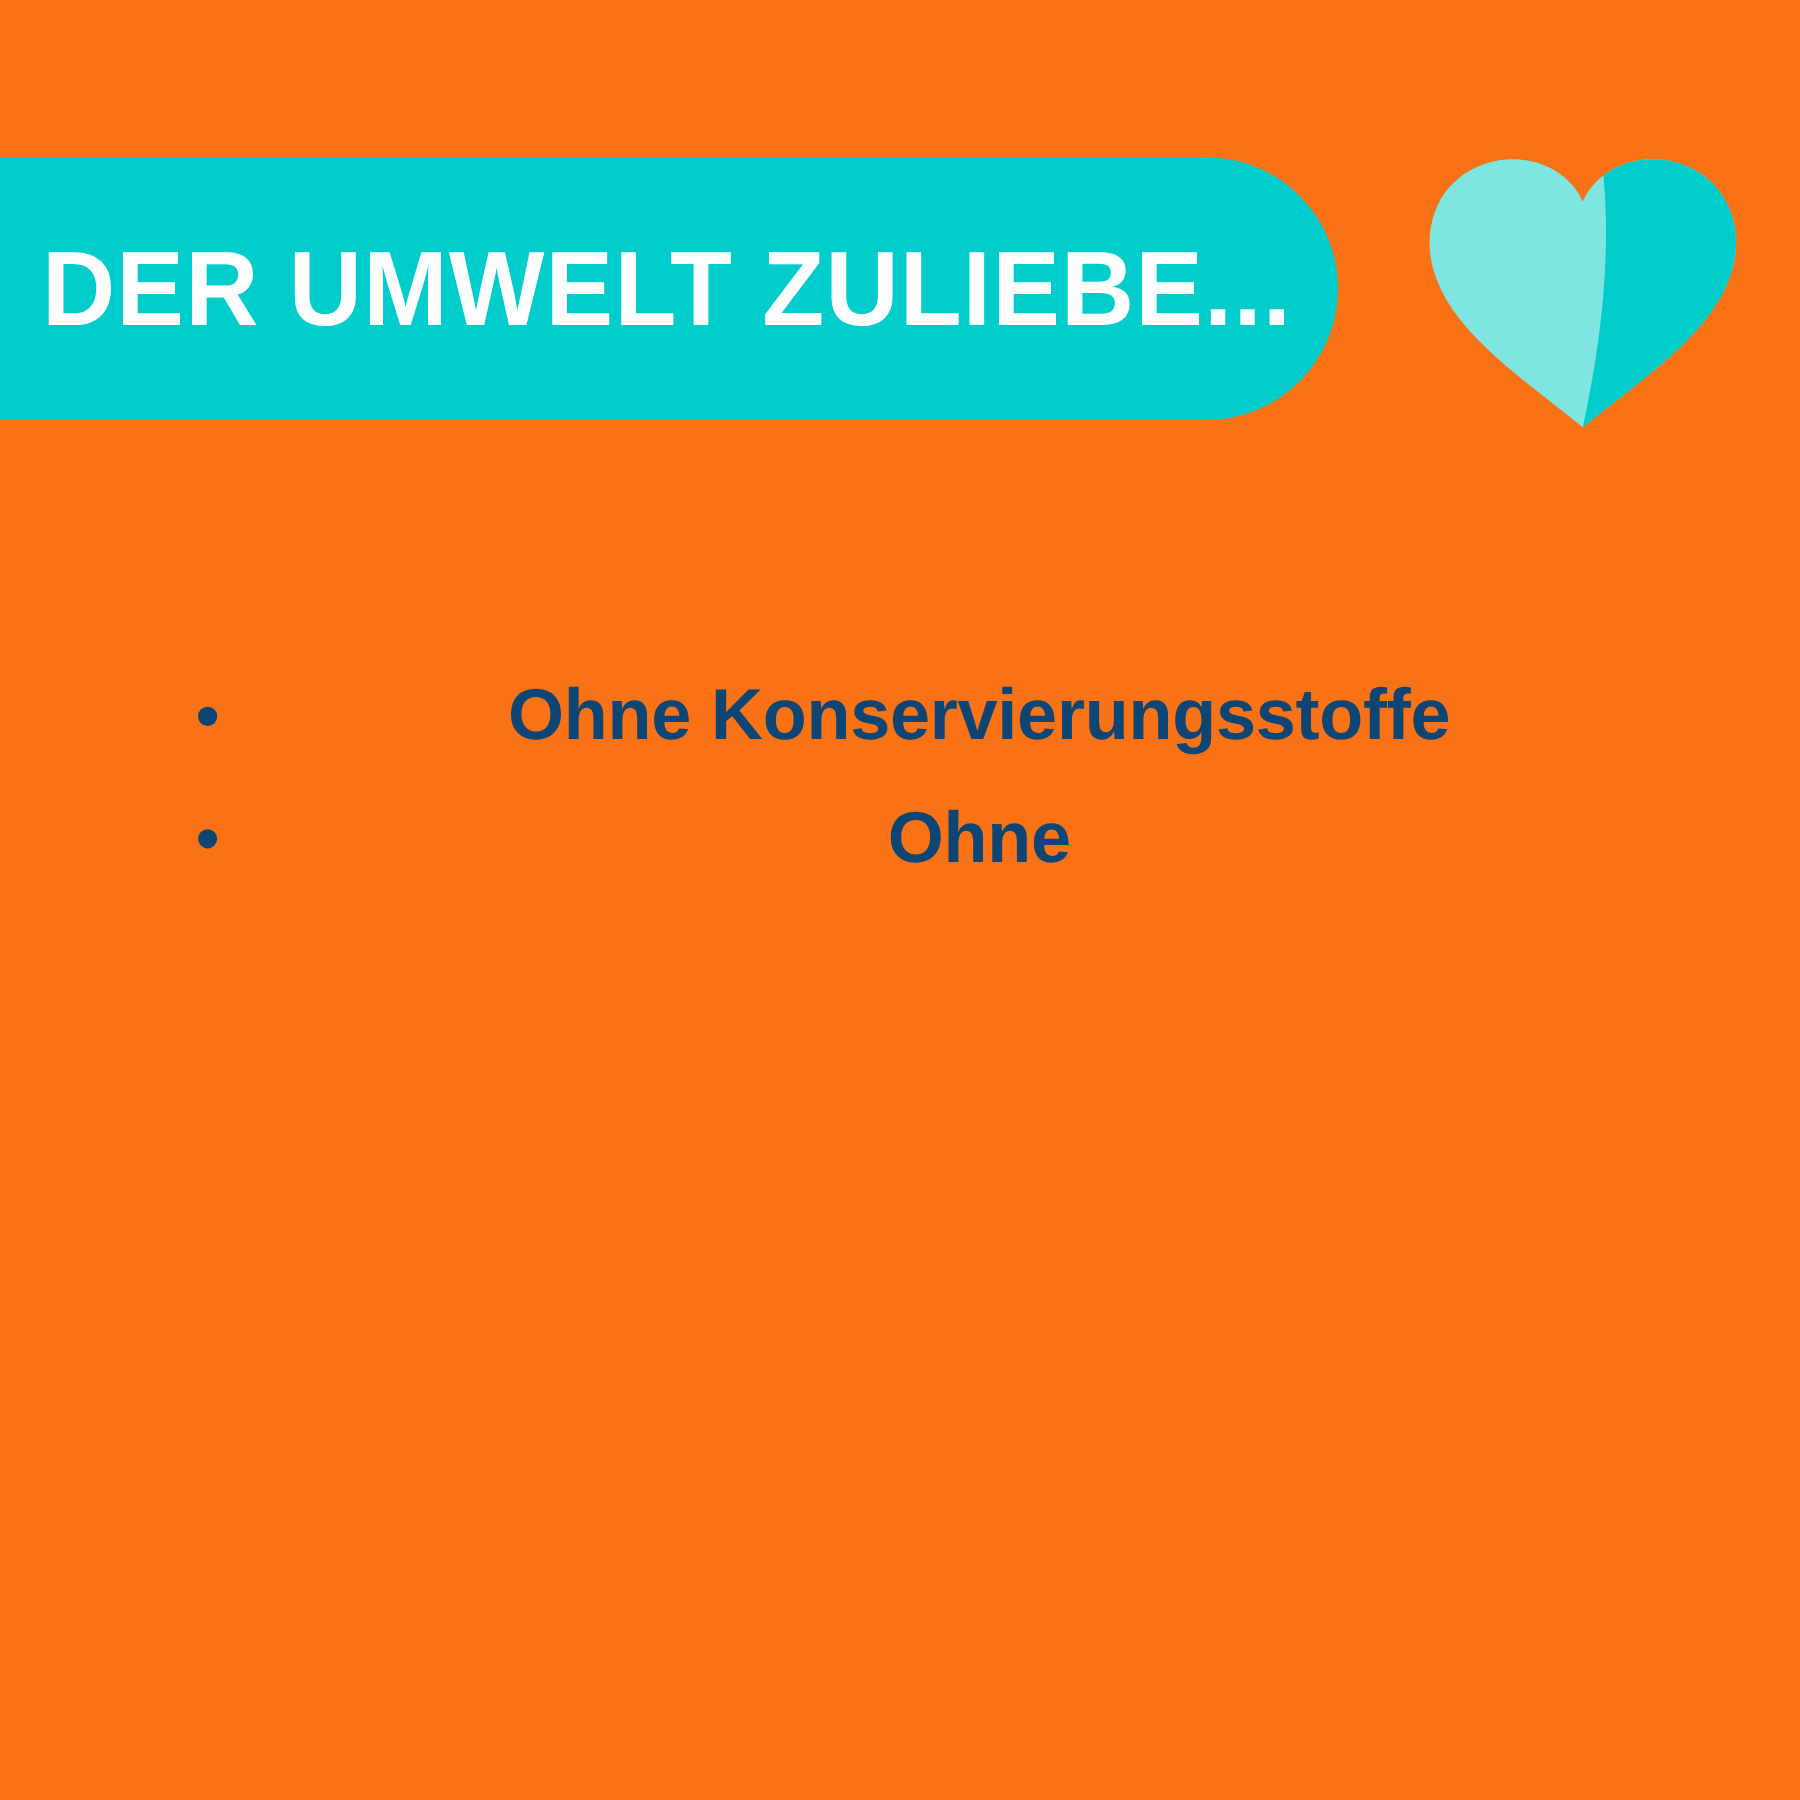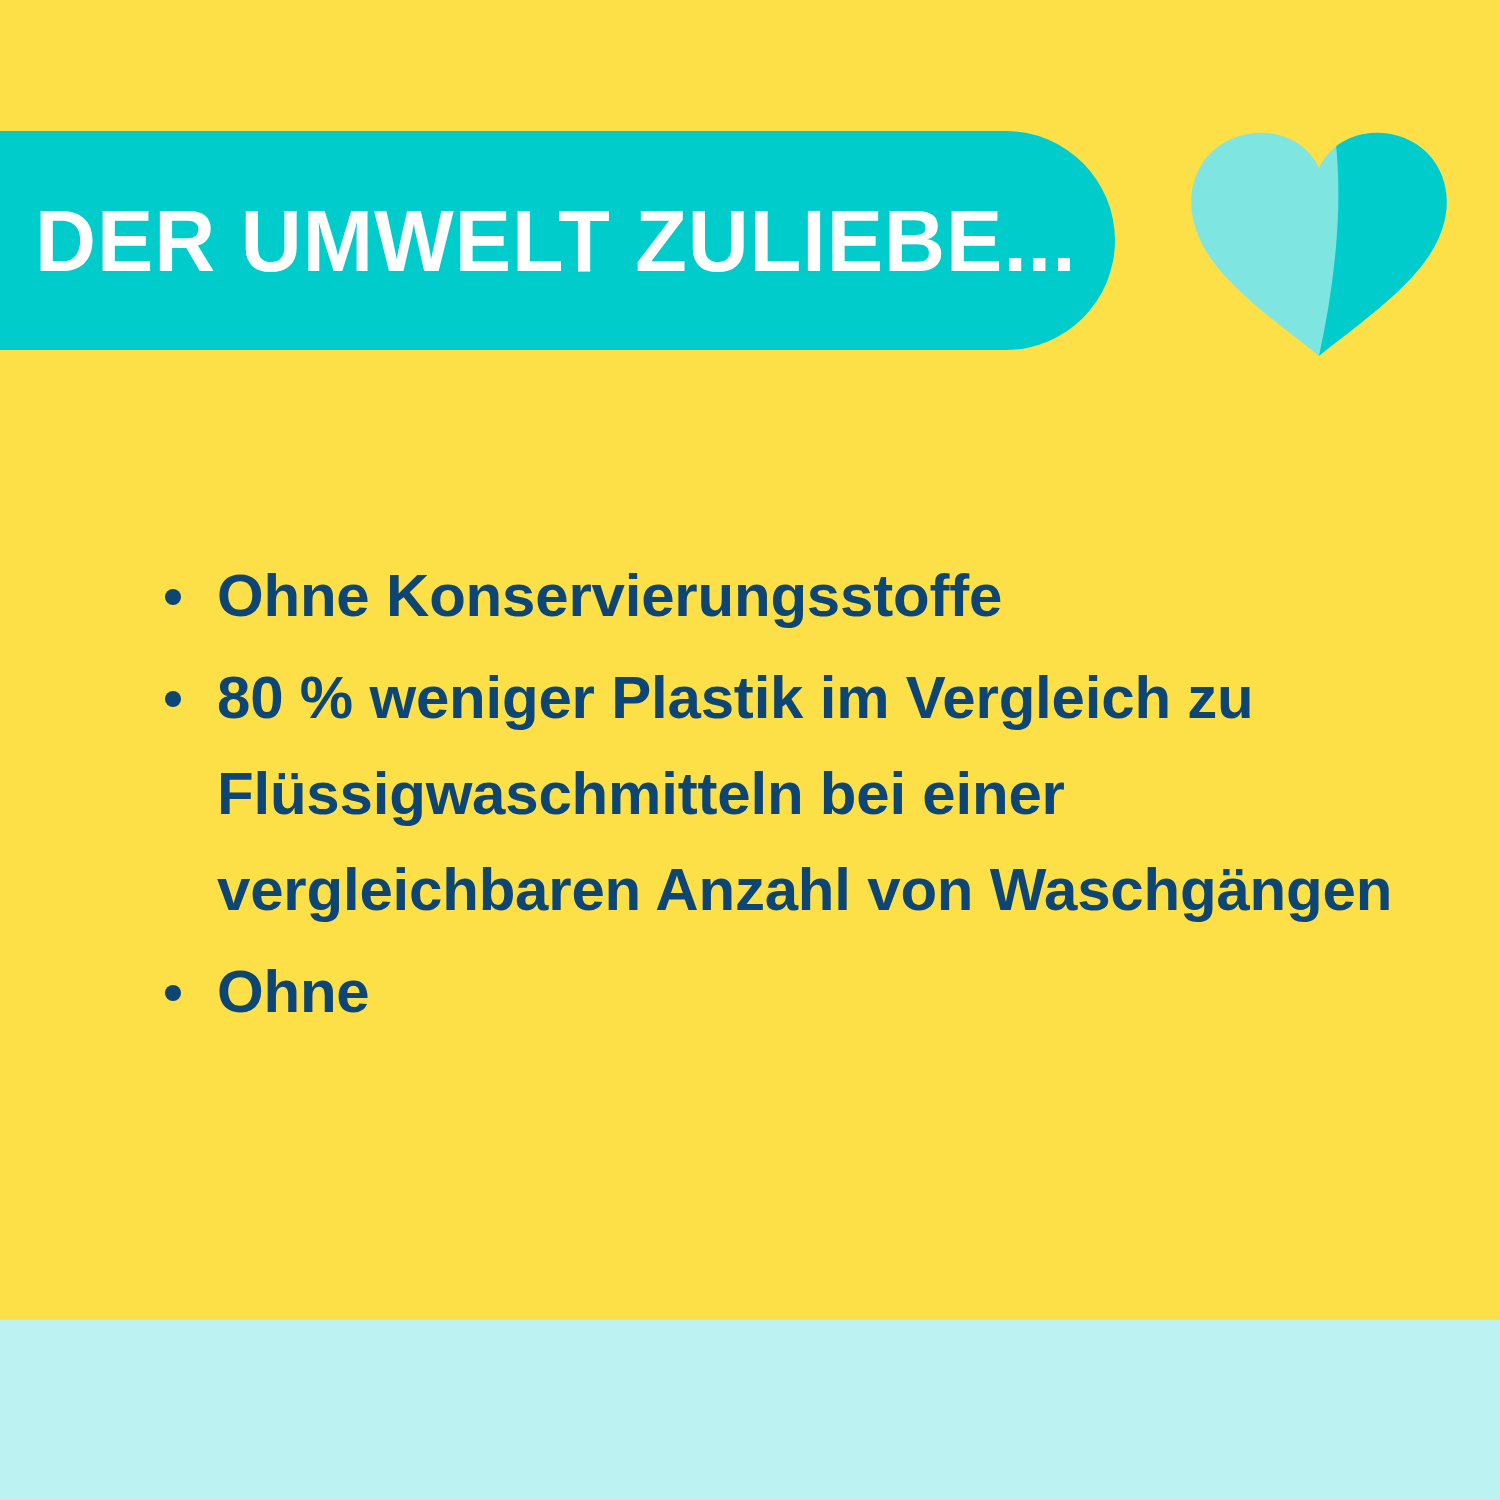--- a/index.html
+++ b/index.html
@@ -11,22 +11,22 @@
     width: 1500px;
     height: 1500px;
     background: #bdf2f2;
     font-family: "Liberation Sans", sans-serif;
     overflow: hidden;
   }
 
   #page {
     position: relative;
     width: 1500px;
-    height: 1320px;
-    background: #fde047;
+    height: 1500px;
+    background: #f97316;
   }
 
   
   #header-banner {
     position: absolute;
     left: -40px;
     top: 131px;
     width: 1155px;
     height: 219px;
     background: #00cccc;
@@ -77,20 +77,21 @@
   .benefit-item {
     position: relative;
     padding-left: 62px;
     margin: 0 0 6px 0;
     color: #0d4675;
     font-family: "Liberation Sans", sans-serif;
     font-size: 60px;
     font-weight: bold;
     line-height: 96px;
     letter-spacing: -0.2px;
+    text-align: center;
   }
 
   .benefit-item .bullet-dot {
     position: absolute;
     left: 10px;
     top: 41px;
     width: 16px;
     height: 16px;
     background: #0d4675;
     border-radius: 50%;
@@ -131,21 +132,17 @@
     </svg>
   </div>
 
   <ul id="benefits-list">
     <li class="benefit-item">
       <span class="bullet-dot"></span>
       <span class="benefit-text">Ohne Konservierungsstoffe</span>
     </li>
     <li class="benefit-item">
       <span class="bullet-dot"></span>
-      <span class="benefit-text">80 % weniger Plastik im Vergleich zu Flüssigwaschmitteln bei einer vergleichbaren Anzahl von Waschgängen</span>
-    </li>
-    <li class="benefit-item">
-      <span class="bullet-dot"></span>
       <span class="benefit-text">Ohne</span>
     </li>
   </ul>
 
 </div>
 
 </body></html>

